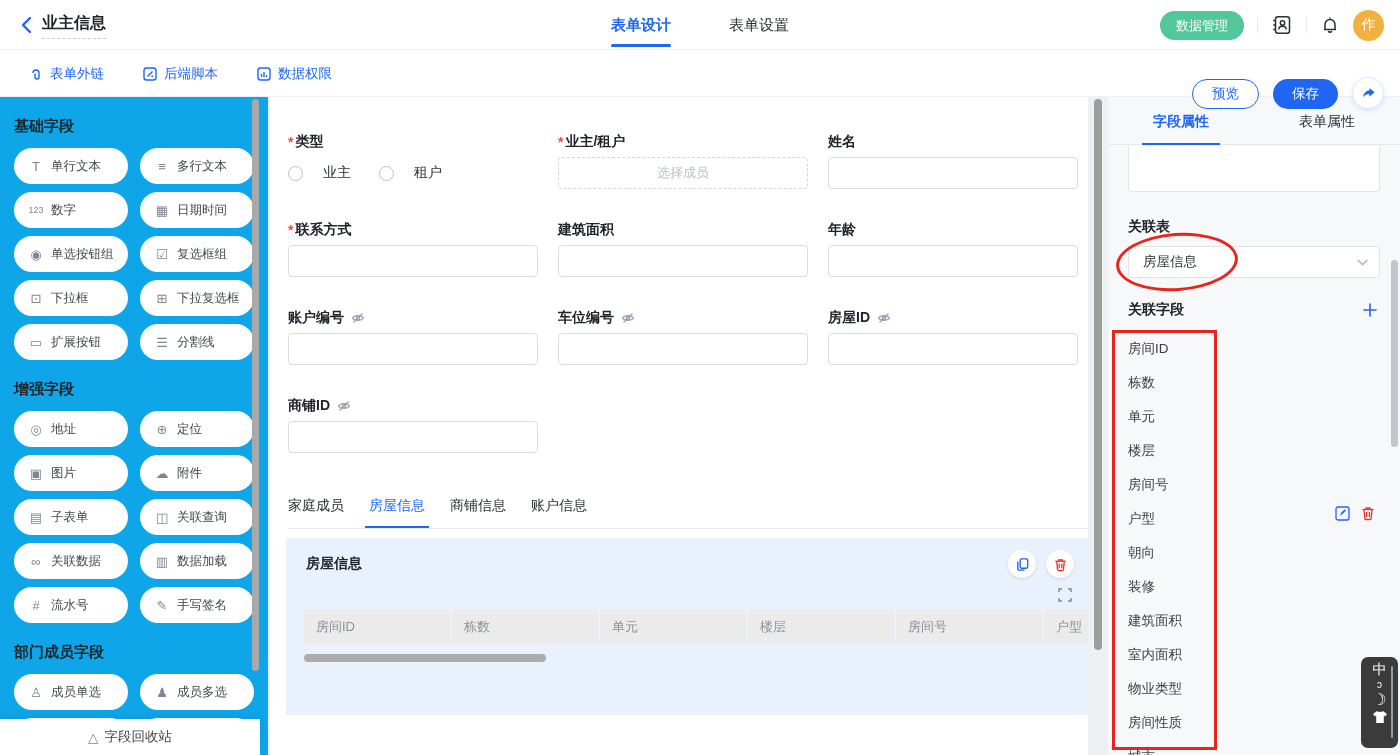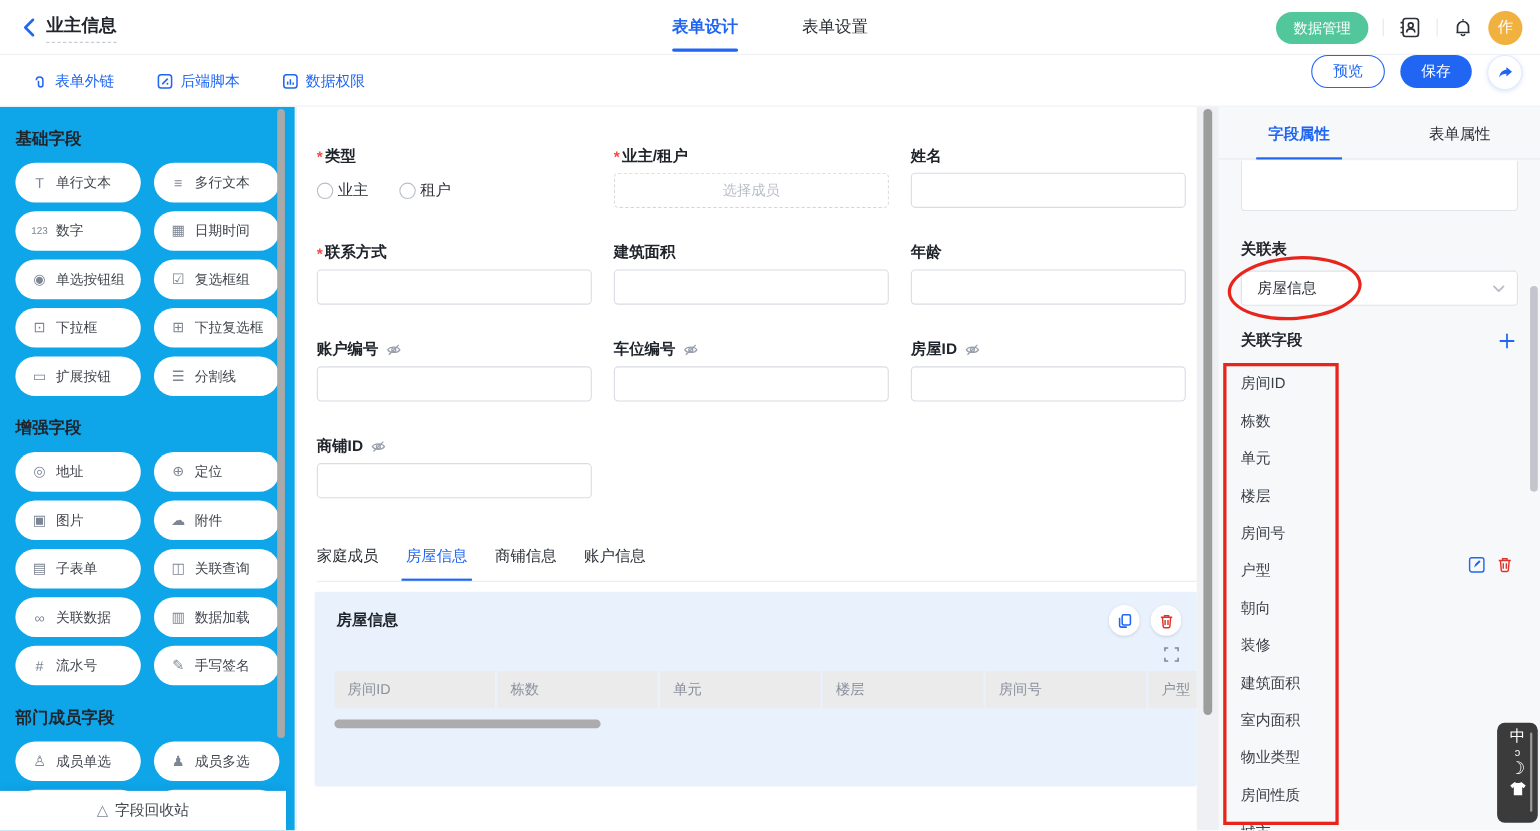--- a/index.html
+++ b/index.html
@@ -17,21 +17,21 @@
   .htab.active::after { content:""; position:absolute; left:0; right:0; bottom:3px; height:3px; border-radius:2px; background:#2066f2; }
   .hright { position:absolute; right:16px; top:0; height:50px; display:flex; align-items:center; gap:13px; }
   .pill-green { height:29px; padding:0 16px; border-radius:15px; background:#52c79b; color:#fff; font-size:13px; line-height:29px; cursor:pointer; }
   .vdiv { width:1px; height:16px; background:#e4e7ec; }
   .avatar { width:31px; height:31px; border-radius:50%; background:#f0b13e; color:#fff; font-size:14px; display:flex; align-items:center; justify-content:center; cursor:pointer; }
 
   
   .sub-toolbar { position:absolute; left:0; top:50px; width:1400px; height:47px; background:#fff; border-bottom:1px solid #eef0f3; z-index:29; }
   .tlinks { position:absolute; left:28px; top:0; height:47px; display:flex; align-items:center; gap:38px; }
   .tlink { display:flex; align-items:center; gap:6px; color:#2066f2; font-size:13.5px; cursor:pointer; }
-  .tright { position:absolute; right:16px; top:0; height:47px; display:flex; align-items:flex-start; gap:14px; }
+  .tright { position:absolute; right:16px; top:12px; height:47px; display:flex; align-items:flex-end; gap:14px; }
   .btn-outline { height:30px; padding:0 19px; border-radius:15px; border:1px solid #2066f2; color:#2066f2; background:#fff; font-size:13.5px; line-height:28px; cursor:pointer; }
   .btn-primary { height:30px; padding:0 19px; border-radius:15px; background:#2066f2; color:#fff; font-size:13.5px; line-height:30px; cursor:pointer; }
   .btn-share { width:32px; height:32px; border-radius:50%; background:#fff; border:1px solid #e3eafc; box-shadow:0 1px 4px rgba(32,102,242,.18); display:flex; align-items:center; justify-content:center; cursor:pointer; }
 
   
   .sidebar { position:absolute; left:0; top:97px; width:268px; height:658px; background:#0ea5e9; overflow:hidden; }
   .sec-title { font-size:15px; font-weight:700; color:#20242b; margin:20px 0 12px 14px; }
   .pill-grid { display:grid; grid-template-columns:1fr 1fr; gap:8px 12px; padding:0 14px; }
   .fpill { height:36px; background:#fff; border-radius:18px; display:flex; align-items:center; padding-left:14px; gap:7px; font-size:12.5px; color:#42464e; cursor:grab; }
   .fpill .pi { color:#7d8694; font-size:13px; min-width:16px; text-align:center; }
@@ -41,21 +41,21 @@
   
   .canvas { position:absolute; left:268px; top:97px; width:840px; height:658px; background:#eef0f4; }
   .card { position:absolute; left:2px; top:0; width:818px; height:658px; background:#fff; }
   .fgrid { position:absolute; left:18px; top:36px; display:grid; grid-template-columns:250px 250px 250px; gap:32px 20px; }
   .fi { height:56px; }
   .flabel { font-size:14px; font-weight:700; color:#20242b; margin-bottom:6px; display:flex; align-items:center; }
   .req::before { content:"*"; color:#f54a45; margin-right:2px; font-weight:700; }
   .inp { height:32px; border:1px solid #d9dce3; border-radius:4px; background:#fff; position:relative; }
   .dashed { height:32px; border:1px dashed #d3d6dd; border-radius:4px; background:#fff; display:flex; align-items:center; justify-content:center; color:#b9bec8; font-size:13px; cursor:pointer; }
   .radios { display:flex; gap:28px; align-items:center; height:32px; }
-  .radio { display:flex; gap:4px; align-items:center; font-size:14px; color:#2b2f36; cursor:pointer; }
+  .radio { display:flex; gap:20px; align-items:center; font-size:14px; color:#2b2f36; cursor:pointer; }
   .rdot { width:15px; height:15px; border-radius:50%; border:1.5px solid #b9bec8; background:#fff; }
   .sel-chev { position:absolute; right:10px; top:10px; }
   .eye { margin-left:7px; }
   .ctabs { position:absolute; left:18px; right:0; top:400px; height:32px; border-bottom:1px solid #e9ebef; display:flex; gap:25px; }
   .ctab { font-size:14px; color:#2b2f36; position:relative; cursor:pointer; }
   .ctab.active { color:#2066f2; }
   .ctab.active::after { content:""; position:absolute; left:-4px; right:-4px; bottom:0; height:2px; background:#2066f2; }
   .stable { position:absolute; left:16px; top:441px; width:802px; height:177px; background:#e8f1fc; border-radius:2px; }
   .st-title { position:absolute; left:20px; top:17px; font-size:14px; font-weight:700; color:#20242b; }
   .st-actions { position:absolute; right:14px; top:12px; display:flex; gap:10px; }

